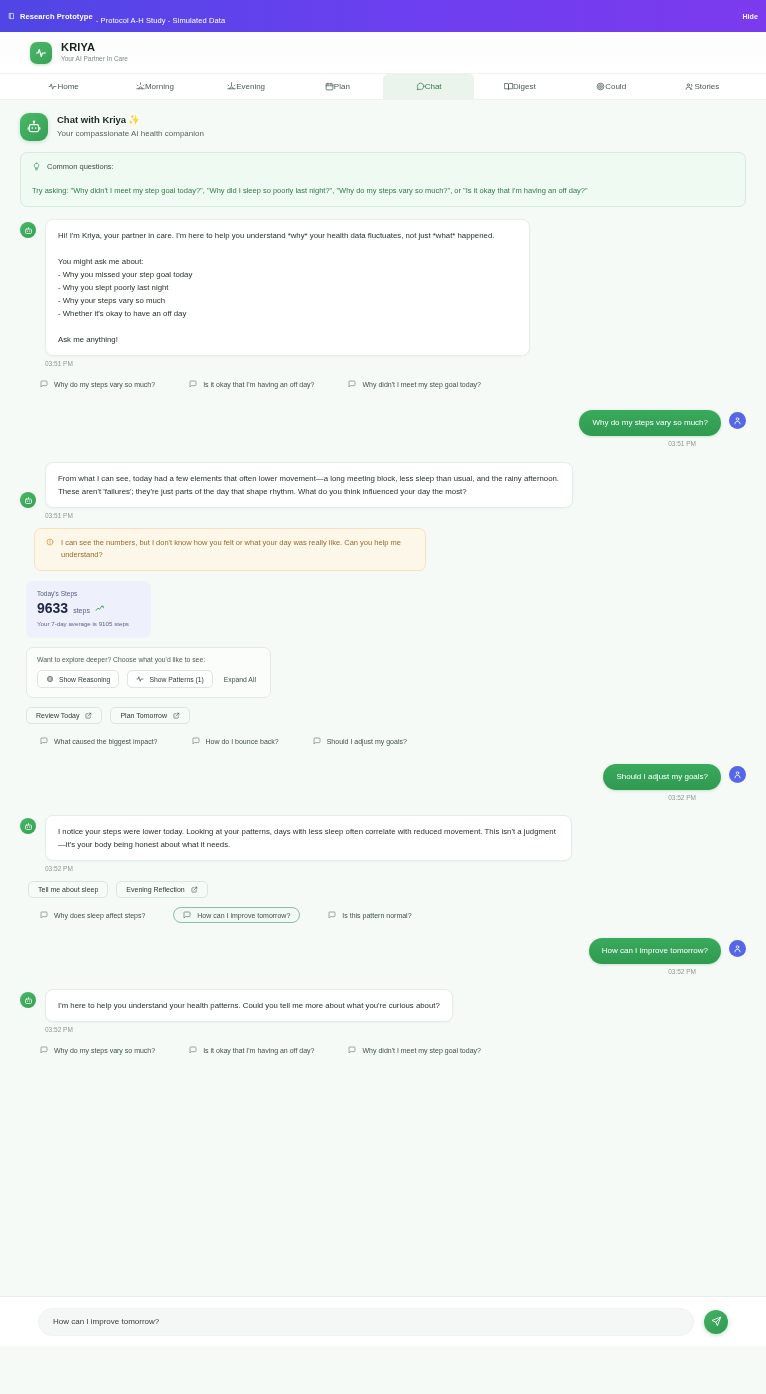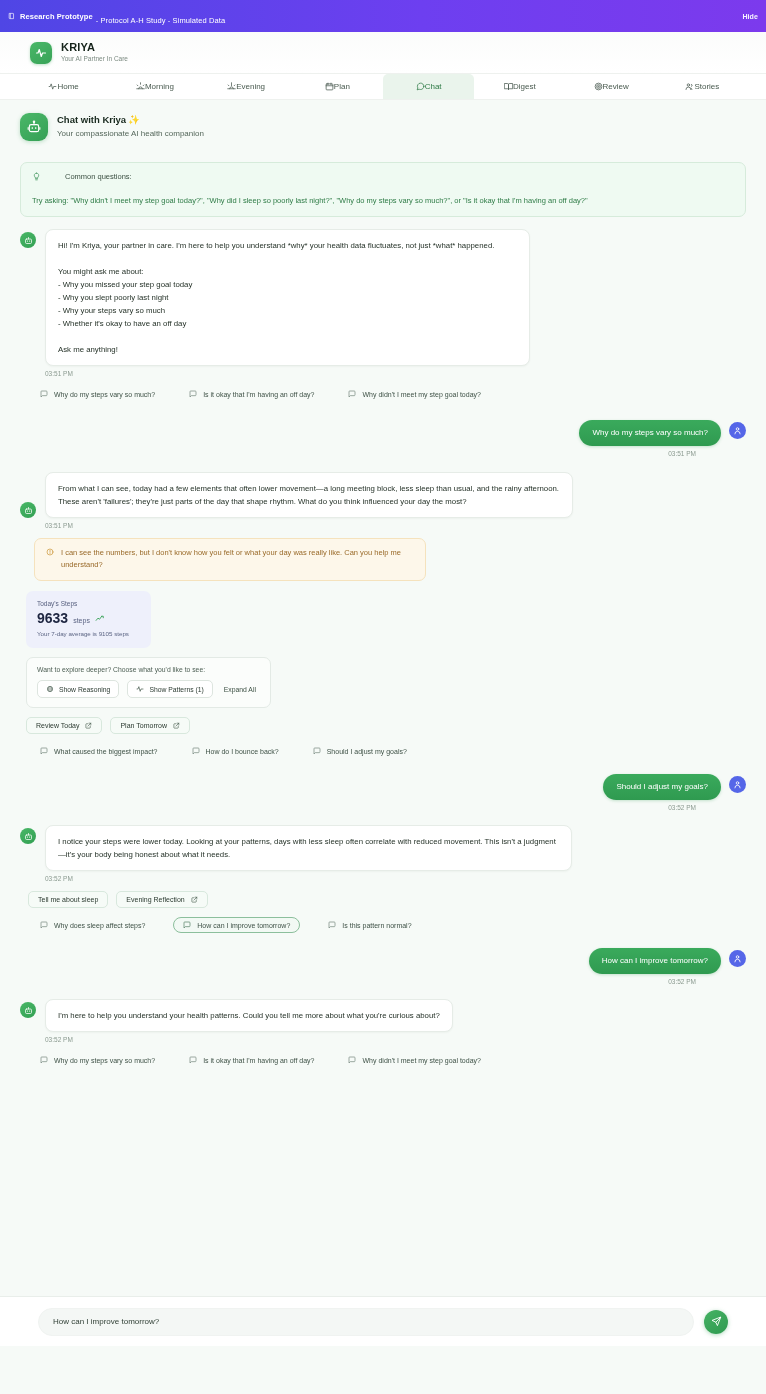--- a/index.html
+++ b/index.html
@@ -75,40 +75,40 @@
   }
   .tab.active { background: #eaf4ec; color: #2d7a45; font-weight: normal; }
   .tab .ticon { display: flex; align-items: center; }
 
   
   .chat-page {
     background: #f6faf7;
     padding: 13px 20px 0 20px;
     min-height: 1245px;
   }
-  .chat-title-row { display: flex; align-items: flex-start; gap: 9px; margin-bottom: 21px; }
+  .chat-title-row { display: flex; align-items: flex-start; gap: 9px; margin-bottom: 11px; }
   .chat-avatar-lg {
     width: 28px; height: 28px; border-radius: 9px;
     background: linear-gradient(145deg, #4ab768 0%, #35a055 100%);
     display: flex; align-items: center; justify-content: center;
     flex: 0 0 auto;
     box-shadow: 0 1px 4px rgba(53,160,85,.3);
   }
   .chat-title { font-size: 9.5px; font-weight: bold; color: #18291e; line-height: 14px; }
   .chat-sub { font-size: 8px; color: #56685c; line-height: 13px; }
 
   
   .common-panel {
     border: 1px solid #d6ebdb;
     background: #effaf2;
     border-radius: 7px;
     padding: 9px 11px 10px 11px;
     margin-bottom: 12px;
   }
-  .common-head { display: flex; align-items: center; gap: 24px; margin-bottom: 14px; }
+  .common-head { display: flex; align-items: center; gap: 6px; margin-bottom: 14px; }
   .common-head-text { font-size: 7.5px; color: #3d5144; }
   .common-try { font-size: 7.5px; color: #2f7c47; line-height: 11px; }
 
   
   .msg-row { display: flex; align-items: flex-start; gap: 9px; }
   .bot-avatar {
     width: 16px; height: 16px; border-radius: 50%;
     background: linear-gradient(145deg, #49b767 0%, #33a053 100%);
     display: flex; align-items: center; justify-content: center;
     flex: 0 0 auto; margin-top: 3px;
@@ -351,21 +351,21 @@
   </div>
 
   <div class="tab">
     <span class="ticon">
       <svg width="9" height="9" viewBox="0 0 24 24" fill="none" stroke="#4a5a50" stroke-width="2">
           <circle cx="12" cy="12" r="9"></circle>
           <circle cx="12" cy="12" r="5"></circle>
           <circle cx="12" cy="12" r="1.6"></circle>
         </svg>
     </span>
-    <span>Review</span>
+    <span>Could</span>
   </div>
 
   <div class="tab">
     <span class="ticon">
       <svg width="9" height="9" viewBox="0 0 24 24" fill="none" stroke="#4a5a50" stroke-width="2" stroke-linecap="round" stroke-linejoin="round">
           <circle cx="9" cy="8" r="3.2"></circle>
           <path d="M2.5 20a6.5 6.5 0 0 1 13 0"></path>
           <path d="M17 6.2a3 3 0 0 1 0 5.6M18.5 20a5 5 0 0 0-2-4"></path>
         </svg>
     </span>

